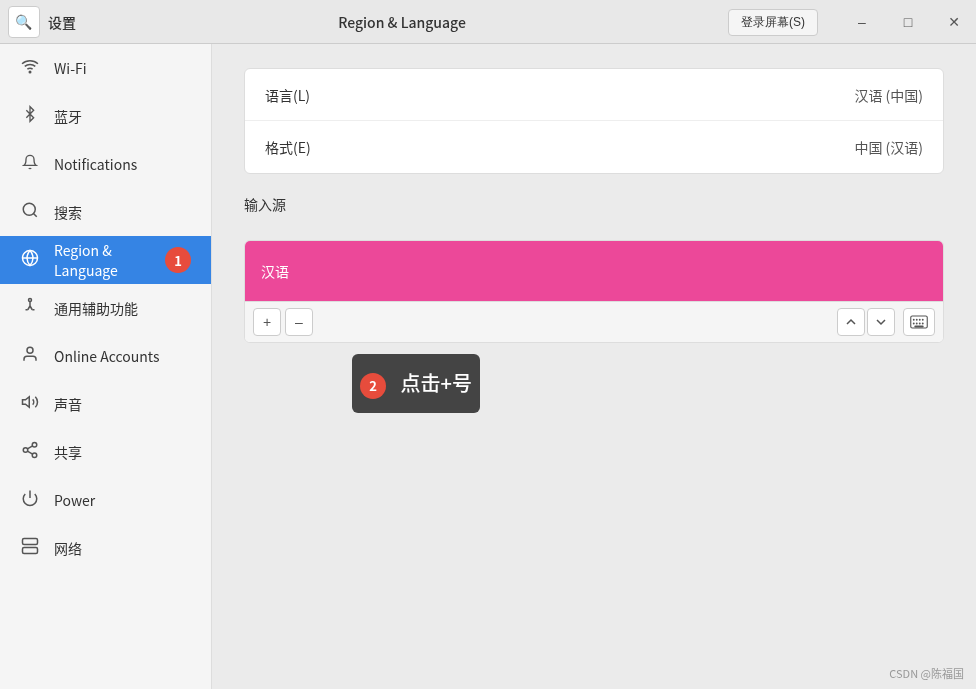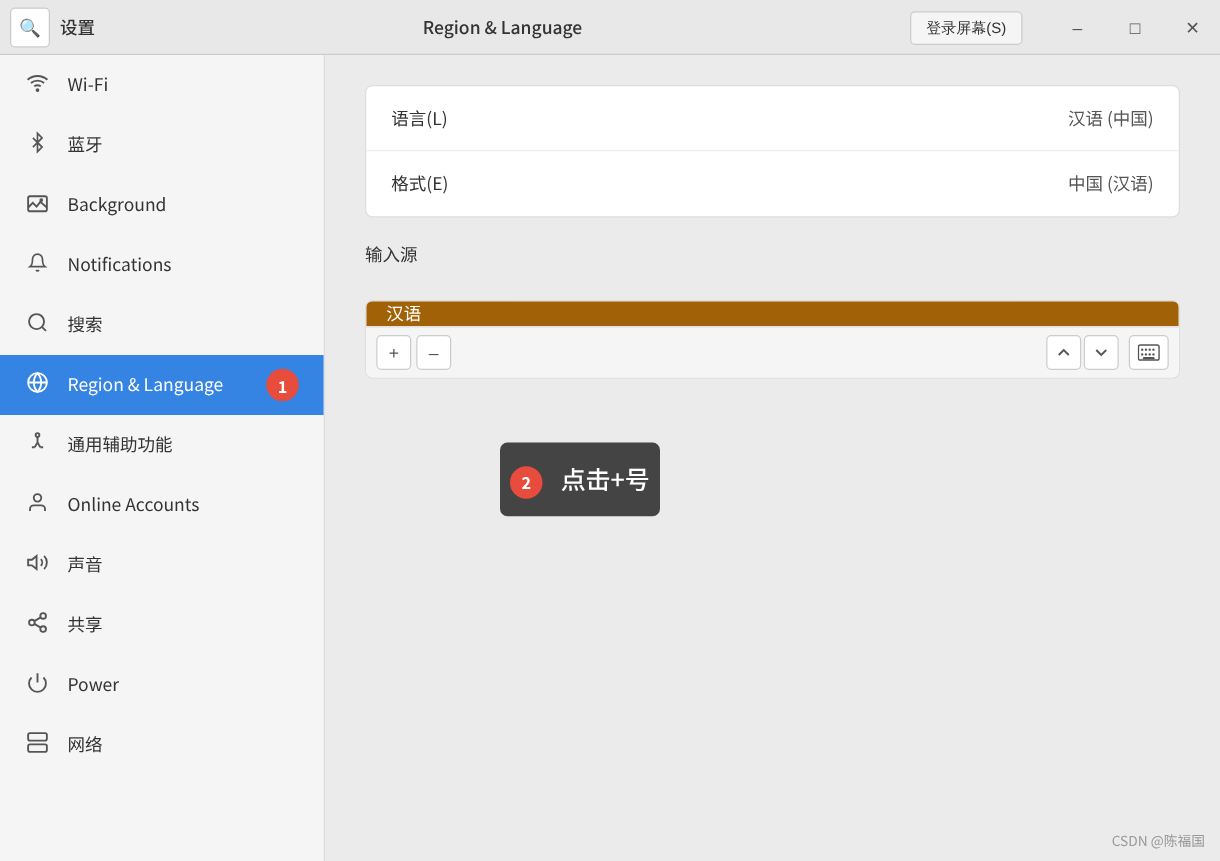--- a/index.html
+++ b/index.html
@@ -85,21 +85,21 @@
 
     
     .main-layout {
       display: flex;
       flex: 1;
       overflow: hidden;
     }
 
     
     .sidebar {
-      width: 260px;
+      width: 212px;
       background: #f5f5f5;
       border-right: 1px solid #ddd;
       overflow-y: auto;
       flex-shrink: 0;
     }
     .sidebar-item {
       display: flex;
       align-items: center;
       gap: 14px;
       padding: 0 20px;
@@ -165,23 +165,23 @@
       color: #333;
       margin-bottom: 26px;
     }
     .input-source-card {
       background: #fff;
       border-radius: 6px;
       border: 1px solid #ddd;
       overflow: hidden;
     }
     .input-source-item {
-      background: #a16207;
+      background: #ec4899;
       color: #fff;
-      padding: 0 16px;
+      padding: 20px 16px;
       font-size: 14px;
     }
     .input-source-toolbar {
       display: flex;
       align-items: center;
       padding: 6px 8px;
       gap: 4px;
       background: #f5f5f5;
       border-top: 1px solid #ddd;
     }
@@ -307,30 +307,20 @@
 
     <div class="sidebar-item">
       <span class="sidebar-icon">
         <svg width="16" height="18" viewBox="0 0 24 24" fill="none" stroke="currentColor" stroke-width="2">
           <polyline points="6.5 6.5 17.5 17.5 12 23 12 1 17.5 6.5 6.5 17.5"></polyline>
         </svg>
       </span>
       <span class="sidebar-label">蓝牙</span>
     </div>
 
-    <div class="sidebar-item">
-      <span class="sidebar-icon">
-        <svg width="18" height="16" viewBox="0 0 24 20" fill="none" stroke="currentColor" stroke-width="2">
-          <rect x="2" y="2" width="20" height="16" rx="2"></rect>
-          <polyline points="2,14 7,9 11,13 15,8 22,14"></polyline>
-          <circle cx="16" cy="6" r="2" fill="currentColor" stroke="none"></circle>
-        </svg>
-      </span>
-      <span class="sidebar-label">Background</span>
-    </div>
 
     <div class="sidebar-item">
       <span class="sidebar-icon">
         <svg width="16" height="18" viewBox="0 0 24 24" fill="none" stroke="currentColor" stroke-width="2">
           <path d="M18 8A6 6 0 0 0 6 8c0 7-3 9-3 9h18s-3-2-3-9"></path>
             <path d="M13.73 21a2 2 0 0 1-3.46 0"></path>
         </svg>
       </span>
       <span class="sidebar-label">Notifications</span>
     </div>

